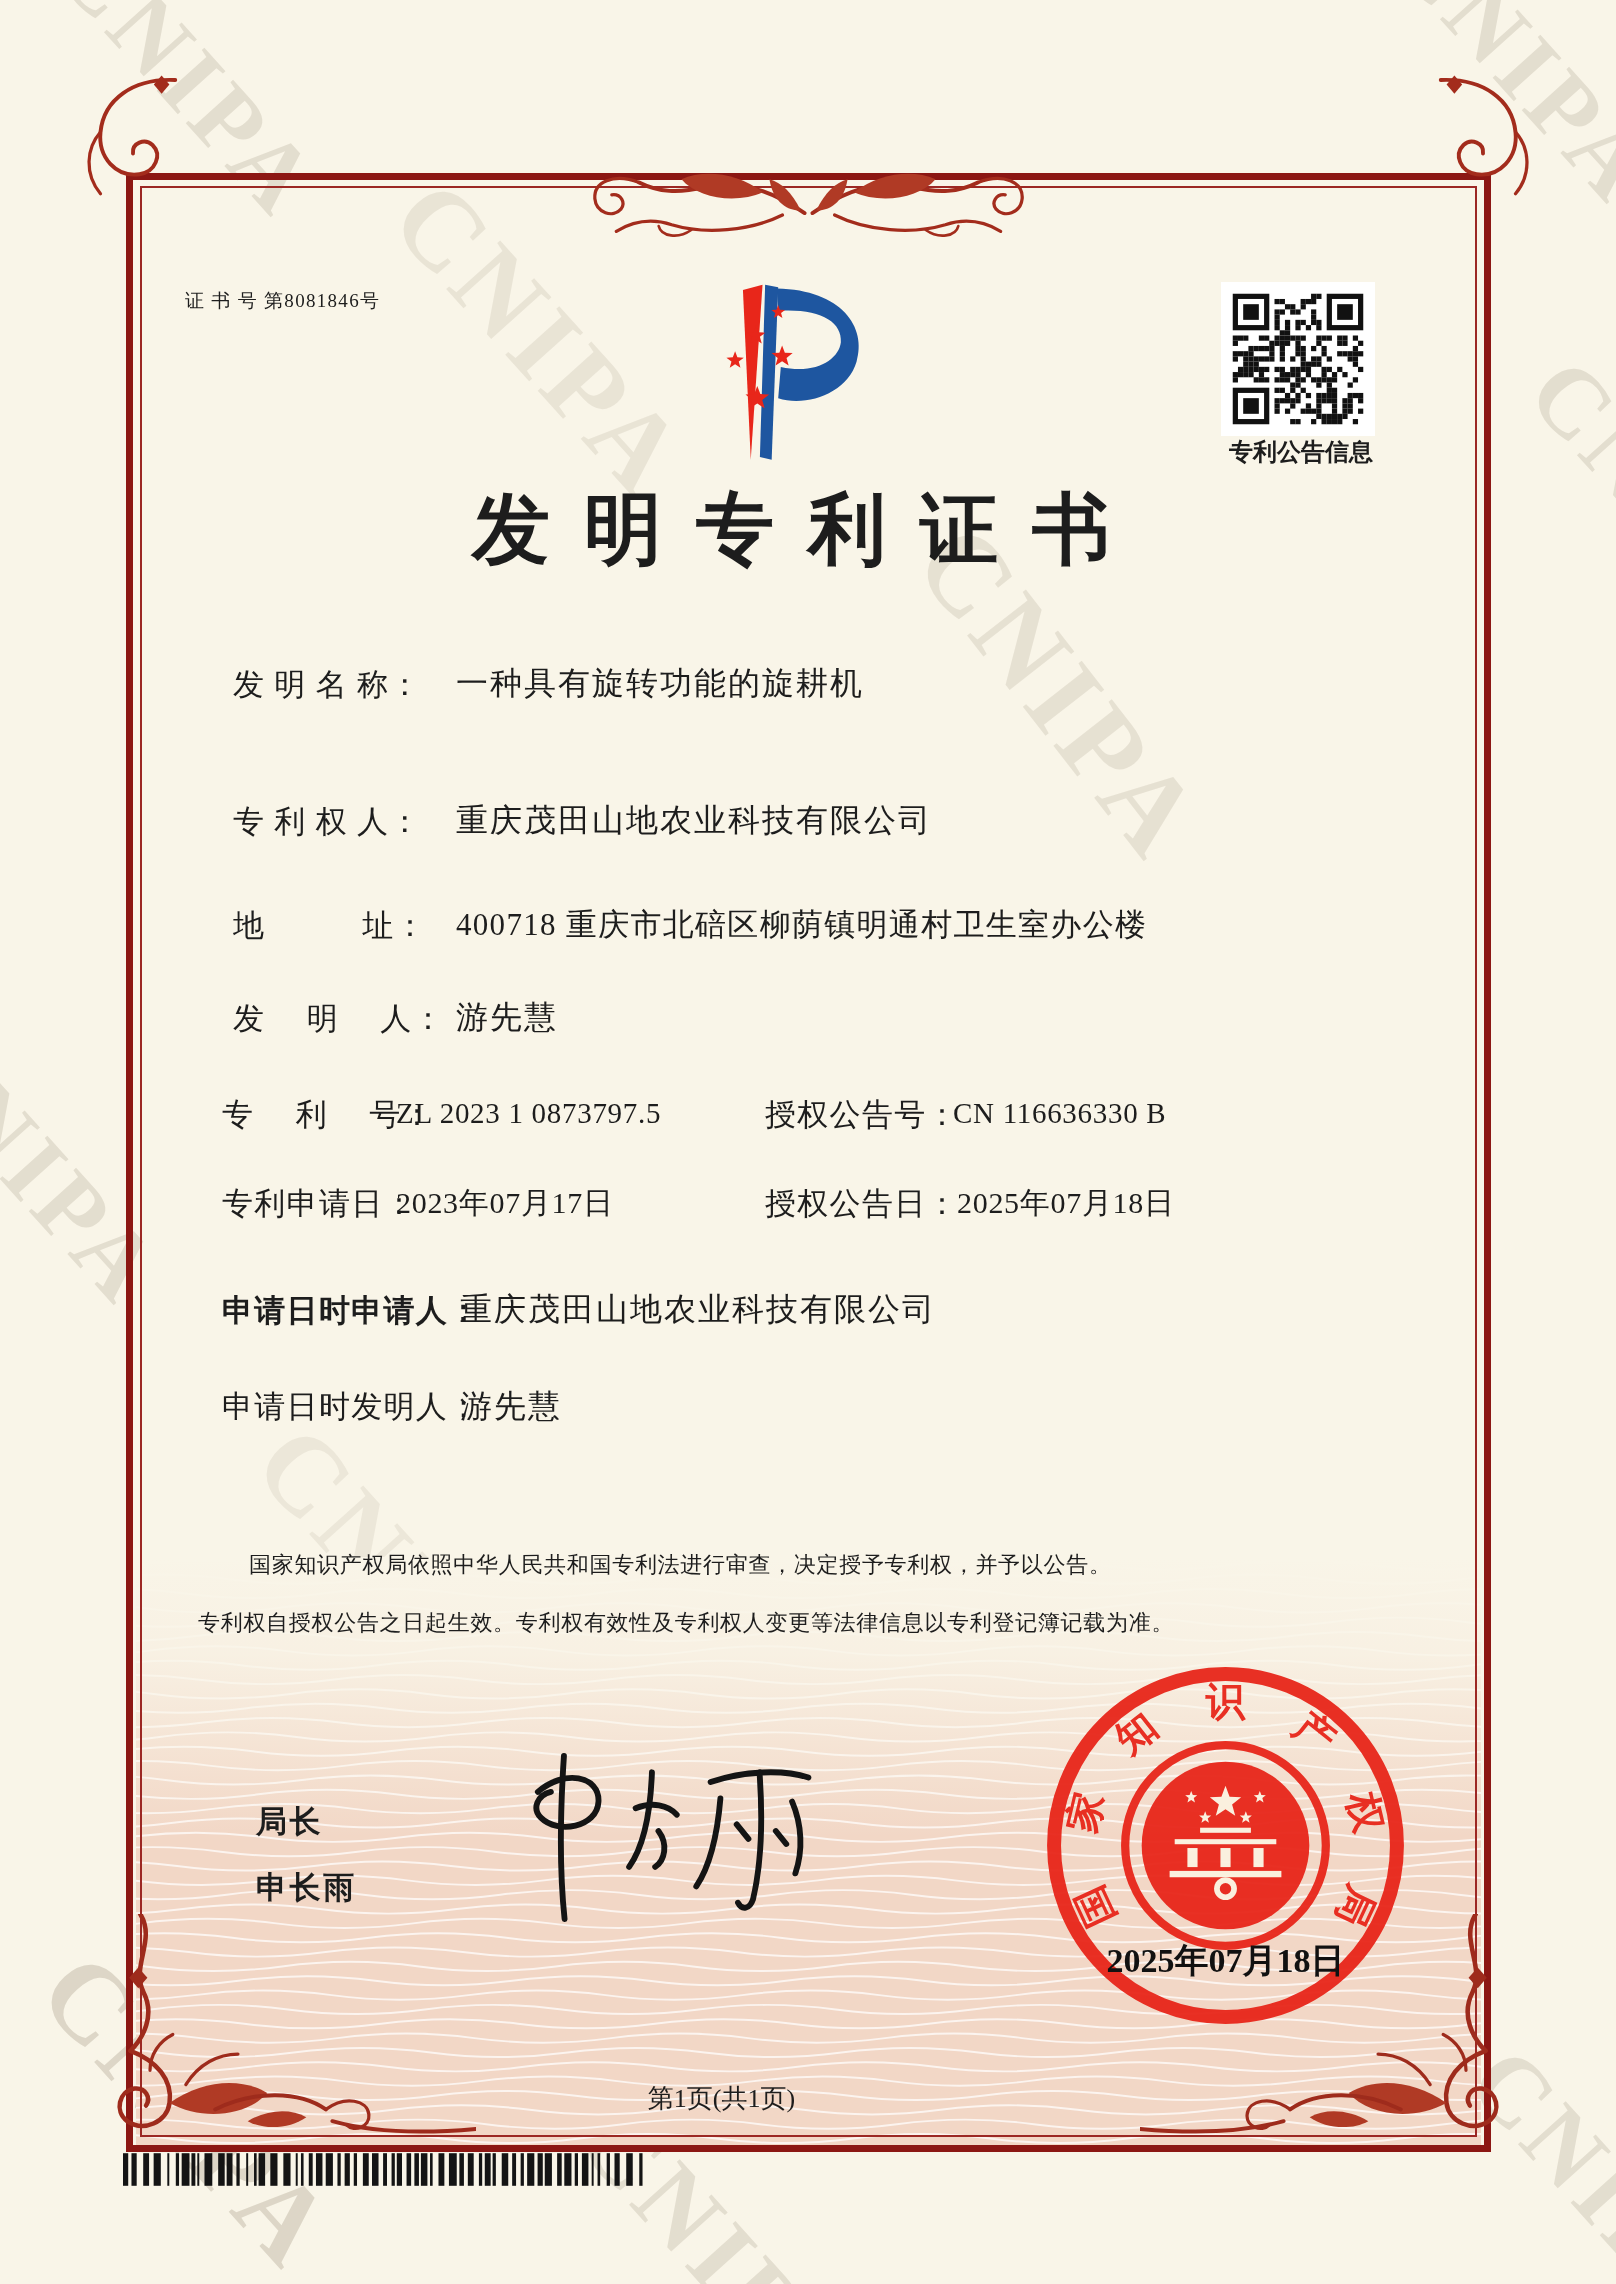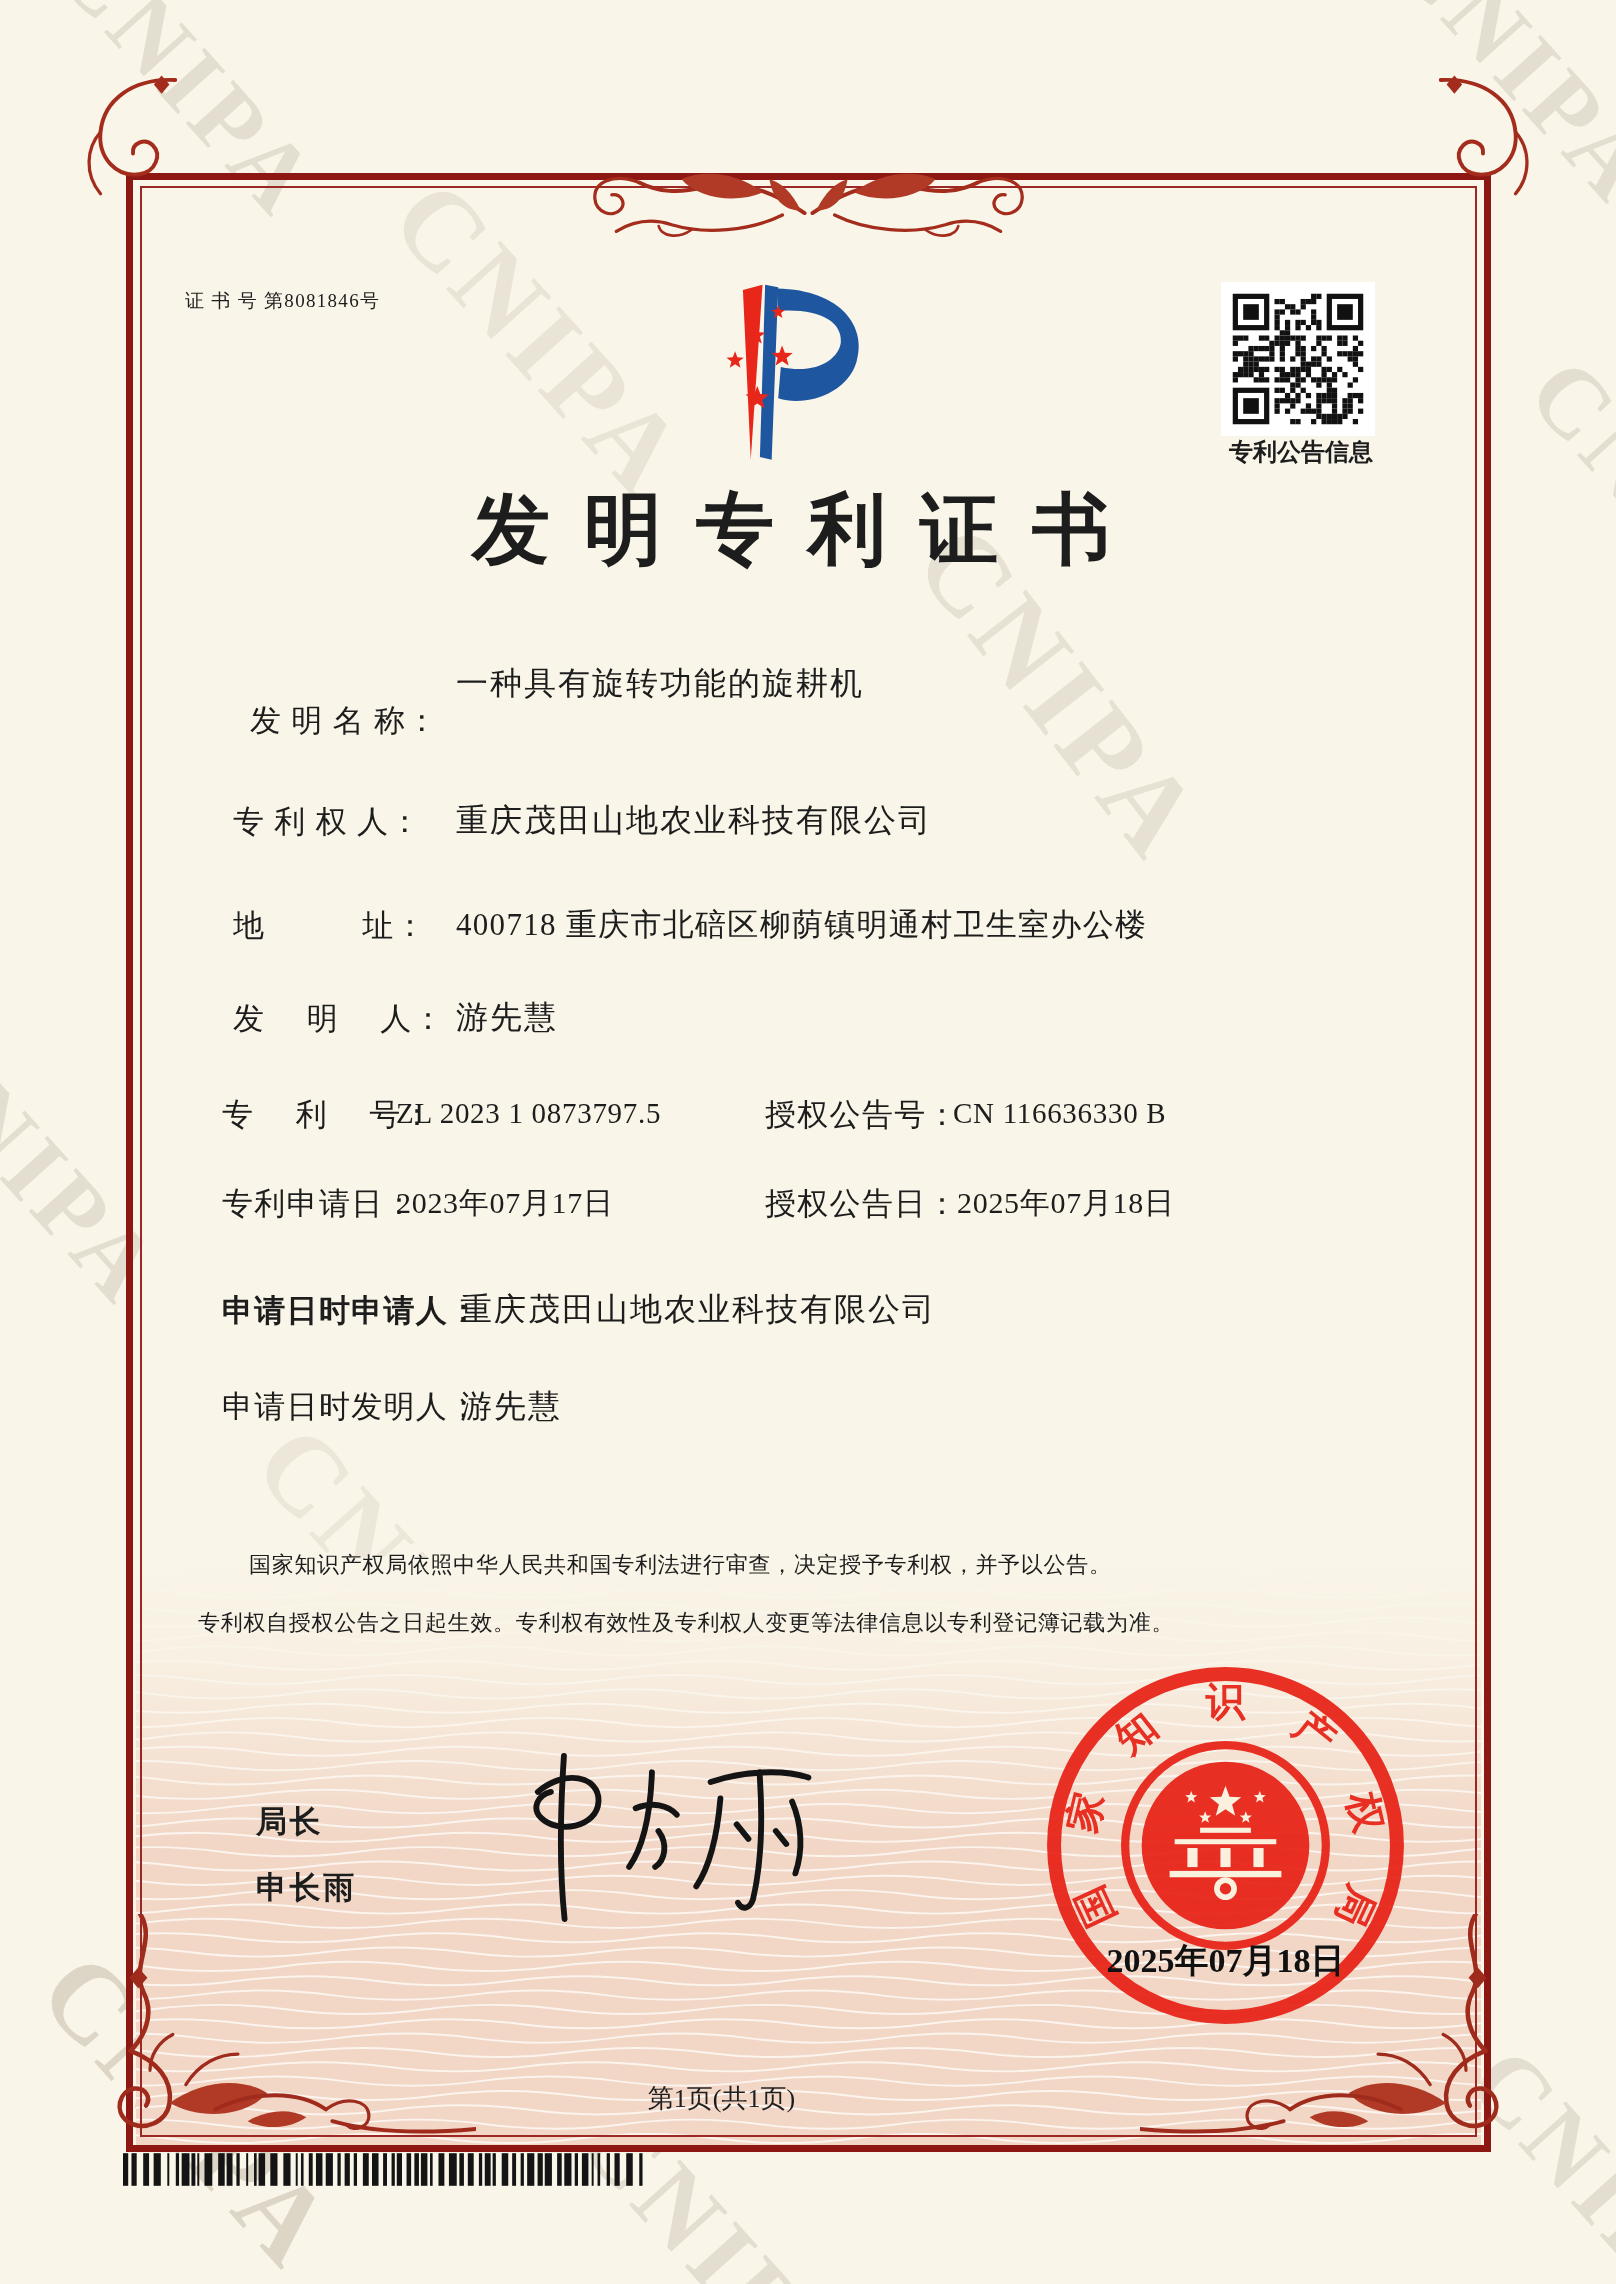--- a/index.html
+++ b/index.html
@@ -394,21 +394,21 @@
     <rect x="170" y="26" width="40" height="40" fill="#fff"></rect>
     <rect x="178" y="34" width="24" height="24" fill="#111"></rect>
     <rect x="18" y="162" width="56" height="56" fill="#111"></rect>
     <rect x="26" y="170" width="40" height="40" fill="#fff"></rect>
     <rect x="34" y="178" width="24" height="24" fill="#111"></rect>
   </svg>
 <div class="abs qr-cap z5">专利公告信息</div>
 
 <div class="abs title z5">发明专利证书</div>
 
-<div class="abs lab z5" style="left:233px;top:700px;margin-left:17px;">发 明 名 称：</div>
+<div class="abs lab z5" style="left:233px;top:664px;">发 明 名 称：</div>
 <div class="abs val z5" style="left:456px;top:662px;">一种具有旋转功能的旋耕机</div>
 
 <div class="abs lab z5" style="left:233px;top:801px;">专 利 权 人：</div>
 <div class="abs val z5" style="left:456px;top:799px;">重庆茂田山地农业科技有限公司</div>
 
 <div class="abs lab z5" style="left:233px;top:905px;">地　　　址：</div>
 <div class="abs val z5" style="left:456px;top:904px;font-size:31px;letter-spacing:1.3px;">400718 重庆市北碚区柳荫镇明通村卫生室办公楼</div>
 
 <div class="abs lab z5" style="left:233px;top:998px;">发　 明　 人：</div>
 <div class="abs val z5" style="left:456px;top:996px;">游先慧</div>

